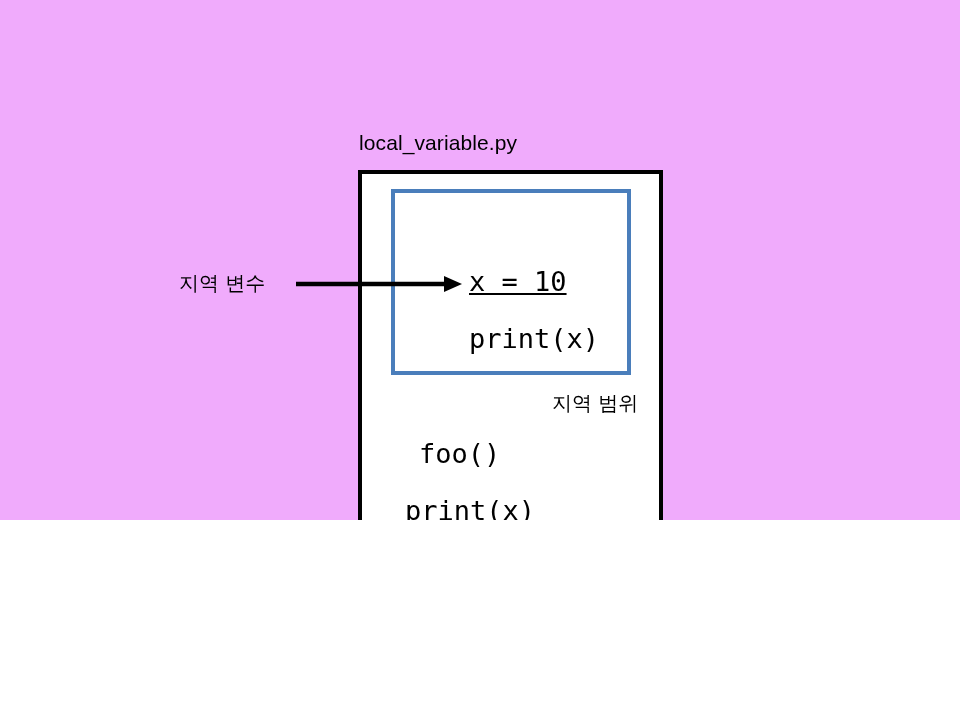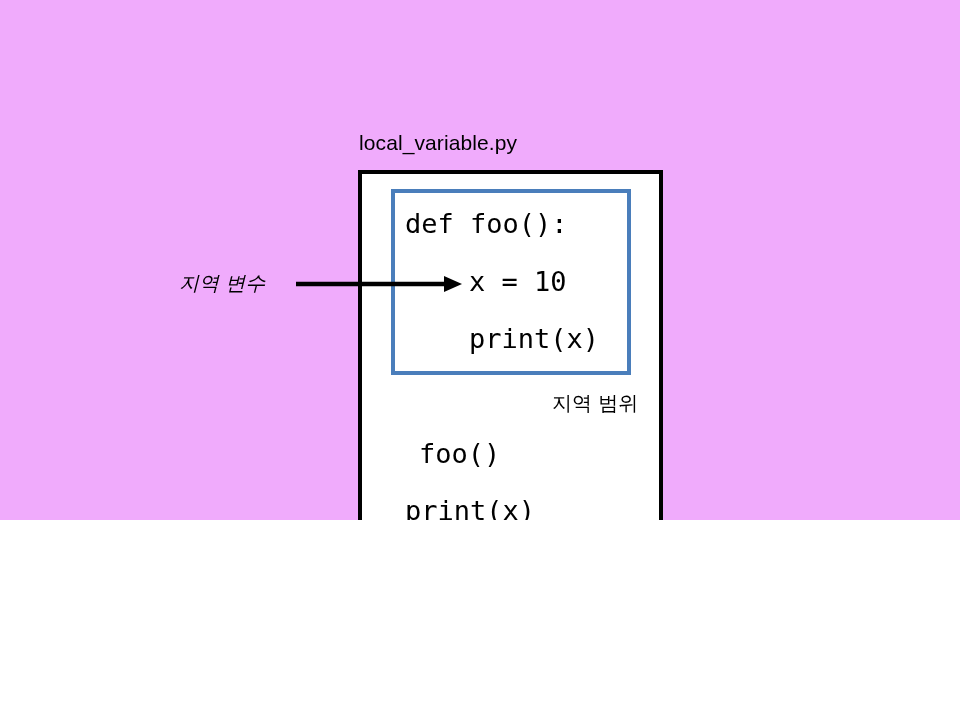--- a/index.html
+++ b/index.html
@@ -58,35 +58,35 @@
   
   .code-line {
     position: absolute;
     font-family: "DejaVu Sans Mono", "Liberation Mono", monospace;
     font-size: 27px;
     line-height: 30px;
     color: #000000;
     white-space: pre;
   }
   #code-def      { left: 405px; top: 209px; }
-  #code-assign   { left: 469px; top: 267px; }
+  #code-assign   { left: 469px; top: 267px; text-decoration: underline; }
   #code-printin  { left: 469px; top: 324px; }
   #code-call     { left: 419px; top: 439px; }
   #code-printout { left: 405px; top: 496px; }
 
   
   .anno-label {
     position: absolute;
     font-family: "DejaVu Sans", "Liberation Sans", sans-serif;
     font-size: 20px;
     line-height: 26px;
     color: #000000;
     white-space: nowrap;
   }
-  #label-local-variable { left: 179px; top: 270px; font-style: italic; }
+  #label-local-variable { left: 179px; top: 270px; }
   #label-local-scope    { left: 552px; top: 390px; }
 
   
   #arrow-local-variable {
     position: absolute;
     left: 294px;
     top: 271px;
     width: 172px;
     height: 26px;
     overflow: visible;
@@ -96,21 +96,20 @@
 <body>
 
 <div id="canvas">
 
   <div id="file-title">local_variable.py</div>
 
   <div id="module-box"></div>
 
   <div id="scope-box"></div>
 
-  <div class="code-line" id="code-def">def foo():</div>
 
   <div class="code-line" id="code-assign">x = 10</div>
 
   <div class="code-line" id="code-printin">print(x)</div>
 
   <div class="code-line" id="code-call">foo()</div>
 
   <div class="code-line" id="code-printout">print(x)</div>
 
   <div class="anno-label" id="label-local-variable">지역 변수</div>

